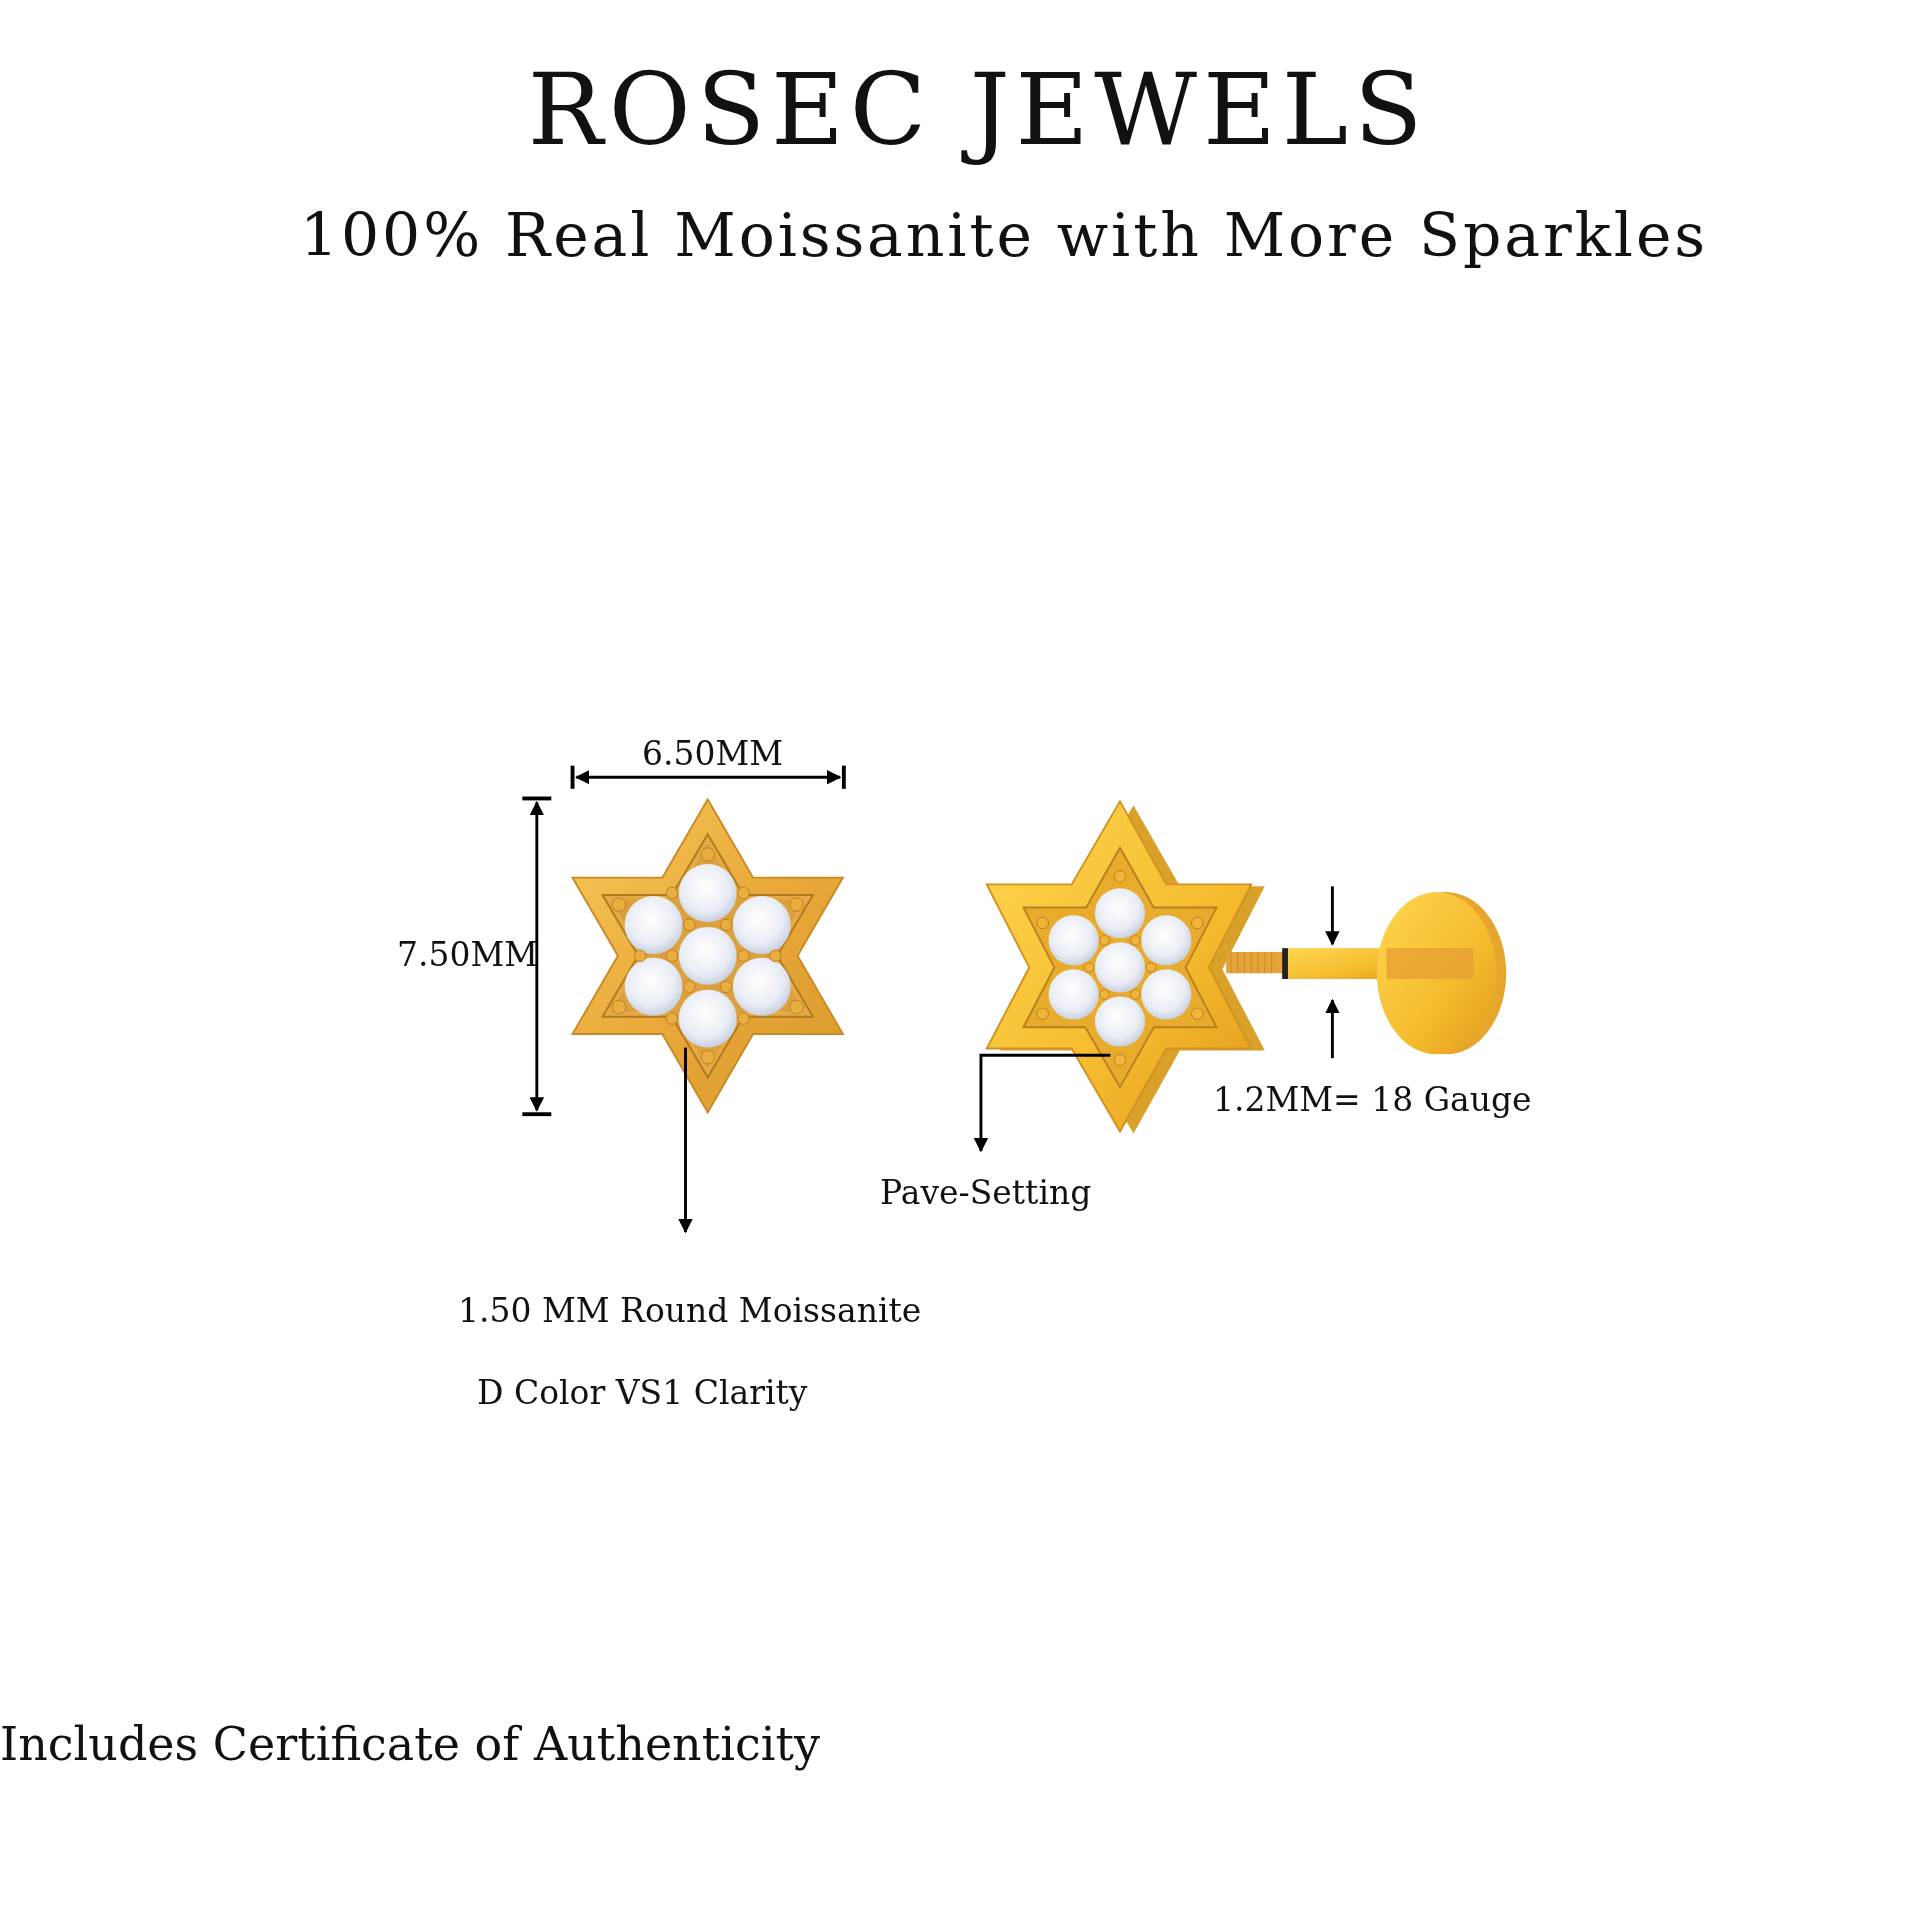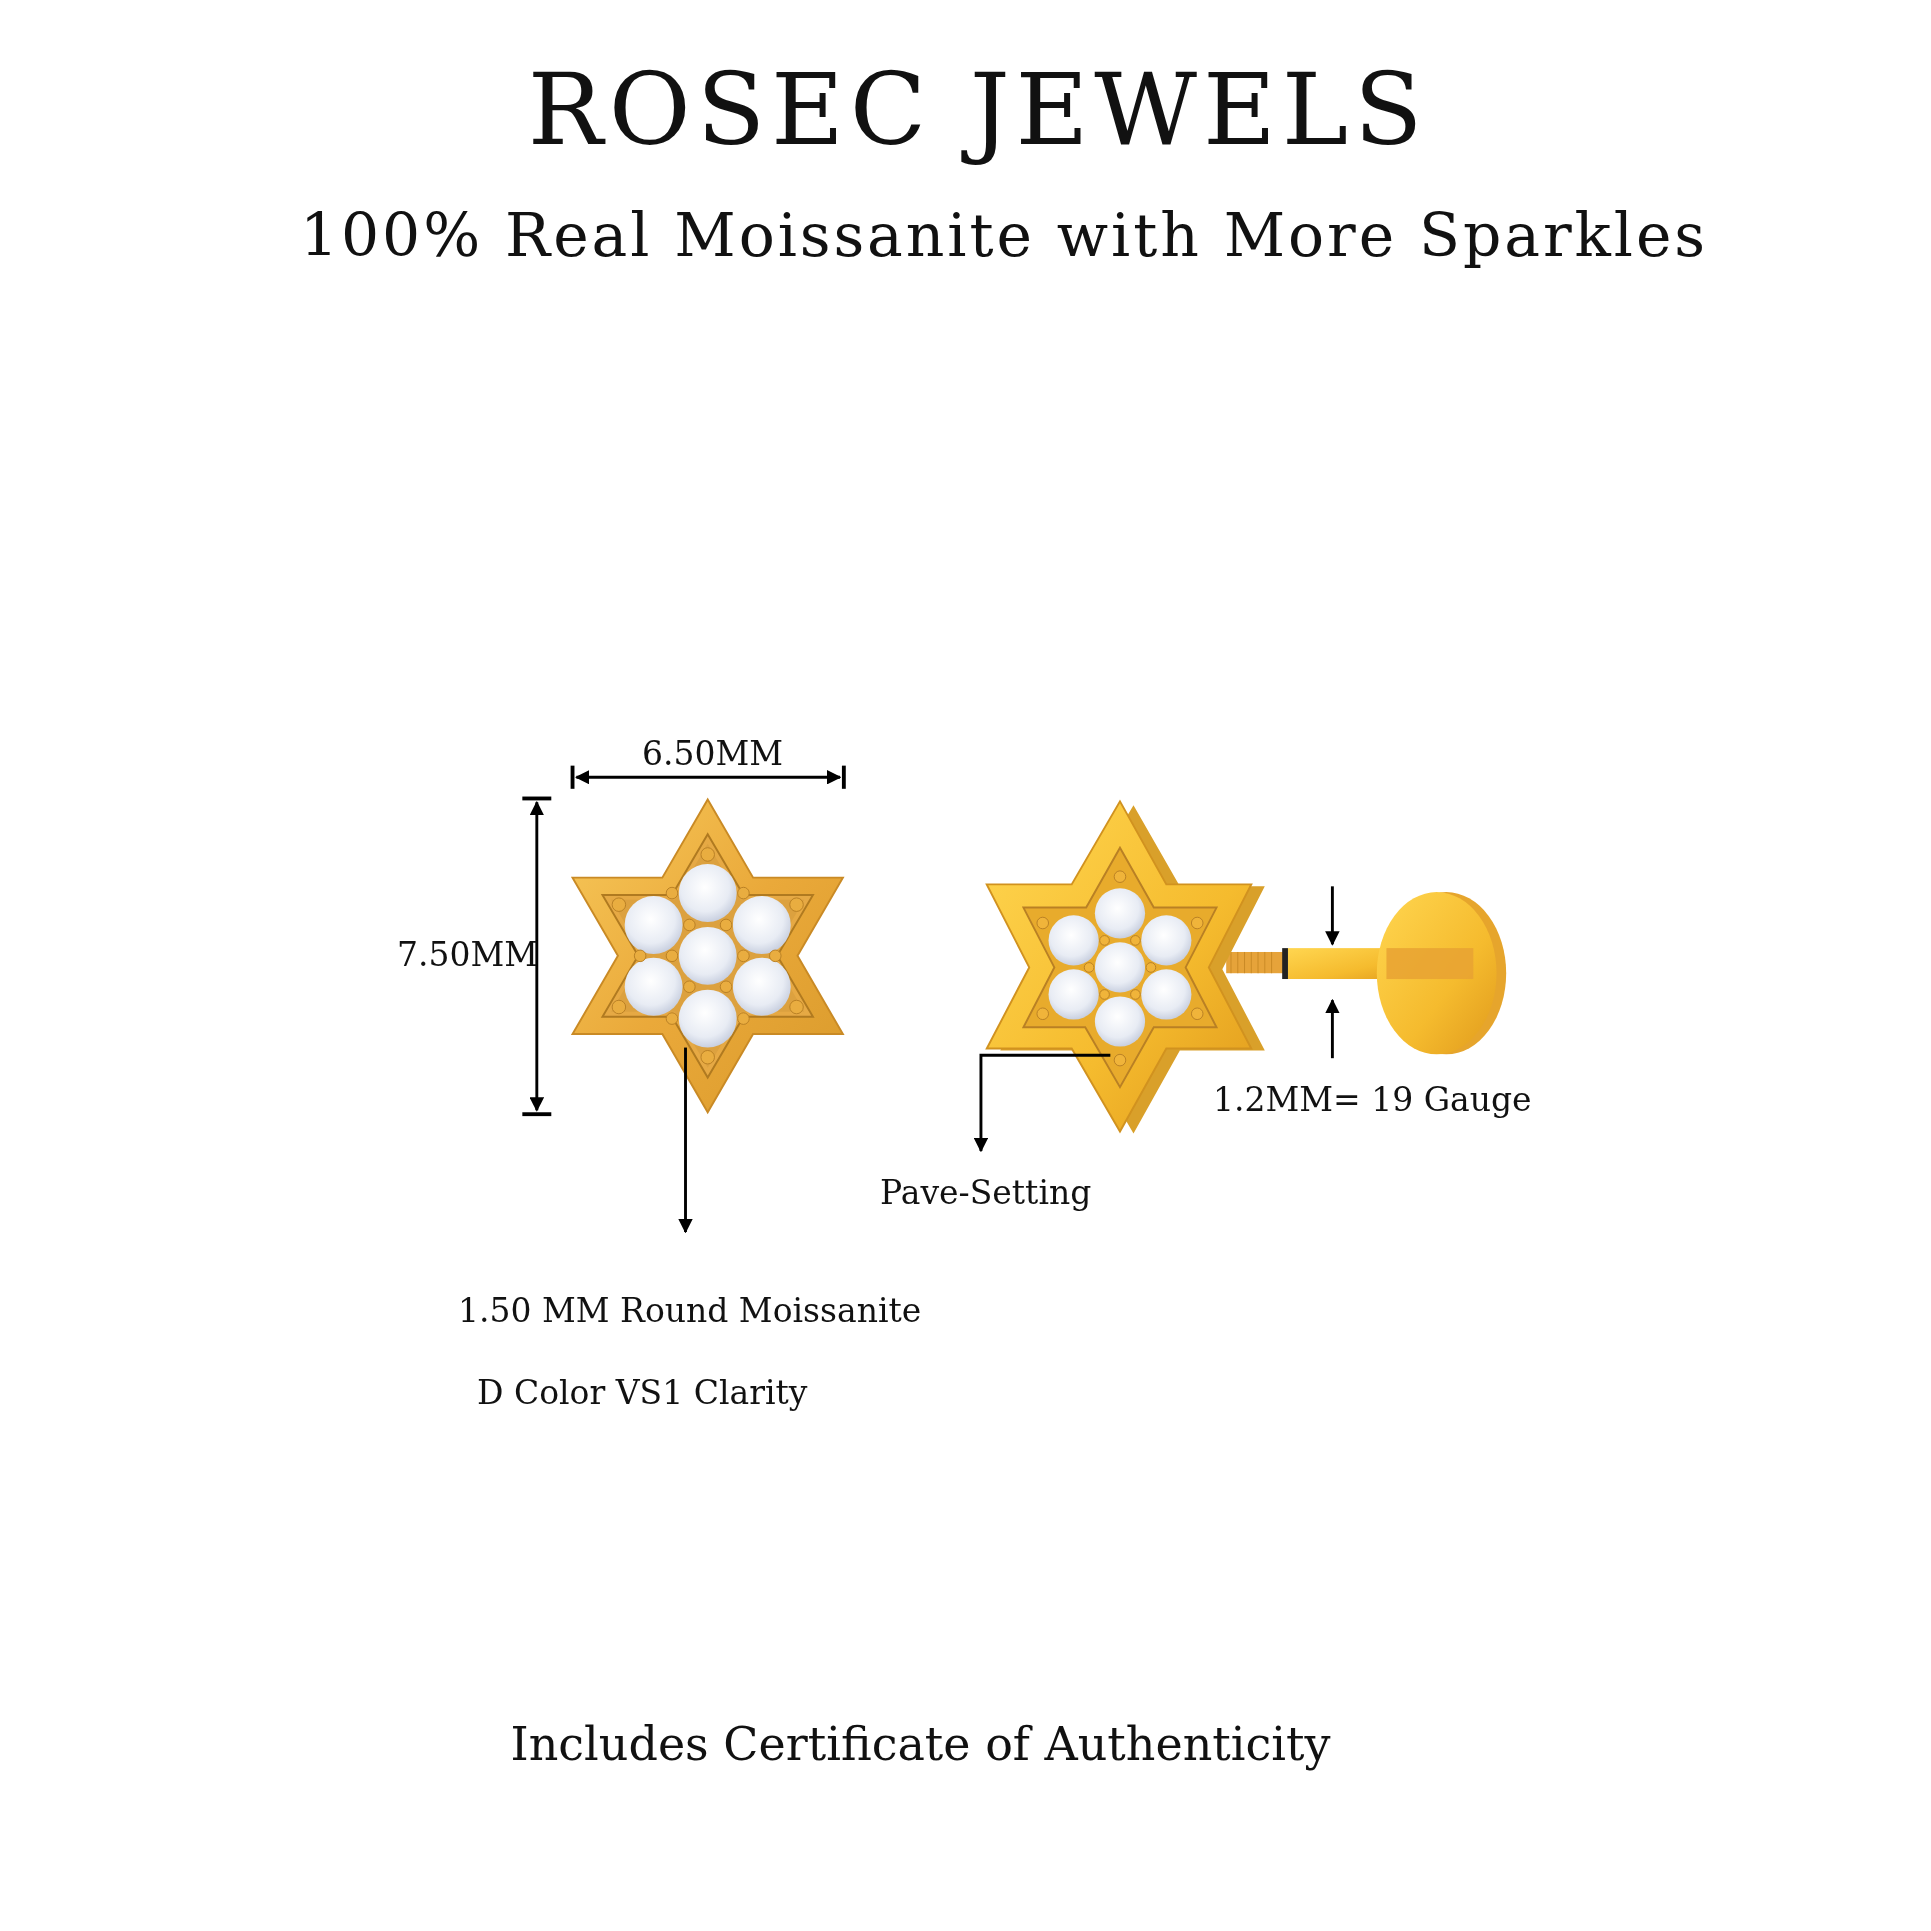--- a/index.html
+++ b/index.html
@@ -1,21 +1,21 @@
 <!DOCTYPE html>
 <html><head>
   <meta charset="utf-8">
   <style>
     html, body { margin: 0; padding: 0; background: #ffffff; }
     body { width: 1931px; height: 1931px; position: relative; overflow: hidden;
            font-family: "DejaVu Serif", "Liberation Serif", serif; color: #111; }
     .abs { position: absolute; }
     .title { left: 0; width: 1892px; top: 60px; text-align: center; font-size: 100px; letter-spacing: 5.8px; line-height: 1; margin-left: 32px; }
     .subtitle { left: 0; width: 2008px; top: 205px; text-align: center; font-size: 60px; letter-spacing: 2.9px; line-height: 1; }
-    .footer { left: 0; width: 1825px; top: 1721px; text-align: center; font-size: 46px; line-height: 1; padding-left: 8px; }
+    .footer { left: 0; width: 1825px; top: 1721px; font-size: 46px; line-height: 1; }
     .lbl { font-size: 33px; line-height: 1; white-space: nowrap; }
     svg.art { position: absolute; left: 0; top: 0; }
   </style>
 </head>
 <body>
 
 <div class="abs title">ROSEC JEWELS</div>
 <div class="abs subtitle">100% Real Moissanite with More Sparkles</div>
 
 <svg class="art" width="1931" height="1931" viewBox="0 0 2000 2000">
@@ -143,19 +143,19 @@
     <line x1="1380" y1="1096" x2="1380" y2="1036" stroke="#000" stroke-width="3" marker-end="url(#ah)"></line>
   </g>
 
   <g>
     <polyline points="1150,1093 1016,1093 1016,1192" fill="none" stroke="#000" stroke-width="3" marker-end="url(#ah)"></polyline>
   </g>
 </svg>
 
 <div class="abs lbl" style="left:642px; top:737px;">6.50MM</div>
 <div class="abs lbl" style="left:397px; top:938px;">7.50MM</div>
-<div class="abs lbl" style="left:1213px; top:1083px;">1.2MM= 19 Gauge</div>
+<div class="abs lbl" style="left:1213px; top:1083px;">1.2MM= 18 Gauge</div>
 <div class="abs lbl" style="left:880px; top:1176px;">Pave-Setting</div>
 <div class="abs lbl" style="left:458px; top:1258px;margin-top:36px;">1.50 MM Round Moissanite</div>
 <div class="abs lbl" style="left:477px; top:1376px;">D Color VS1 Clarity</div>
 
 <div class="abs footer">Includes Certificate of Authenticity</div>
 
 
 </body></html>

